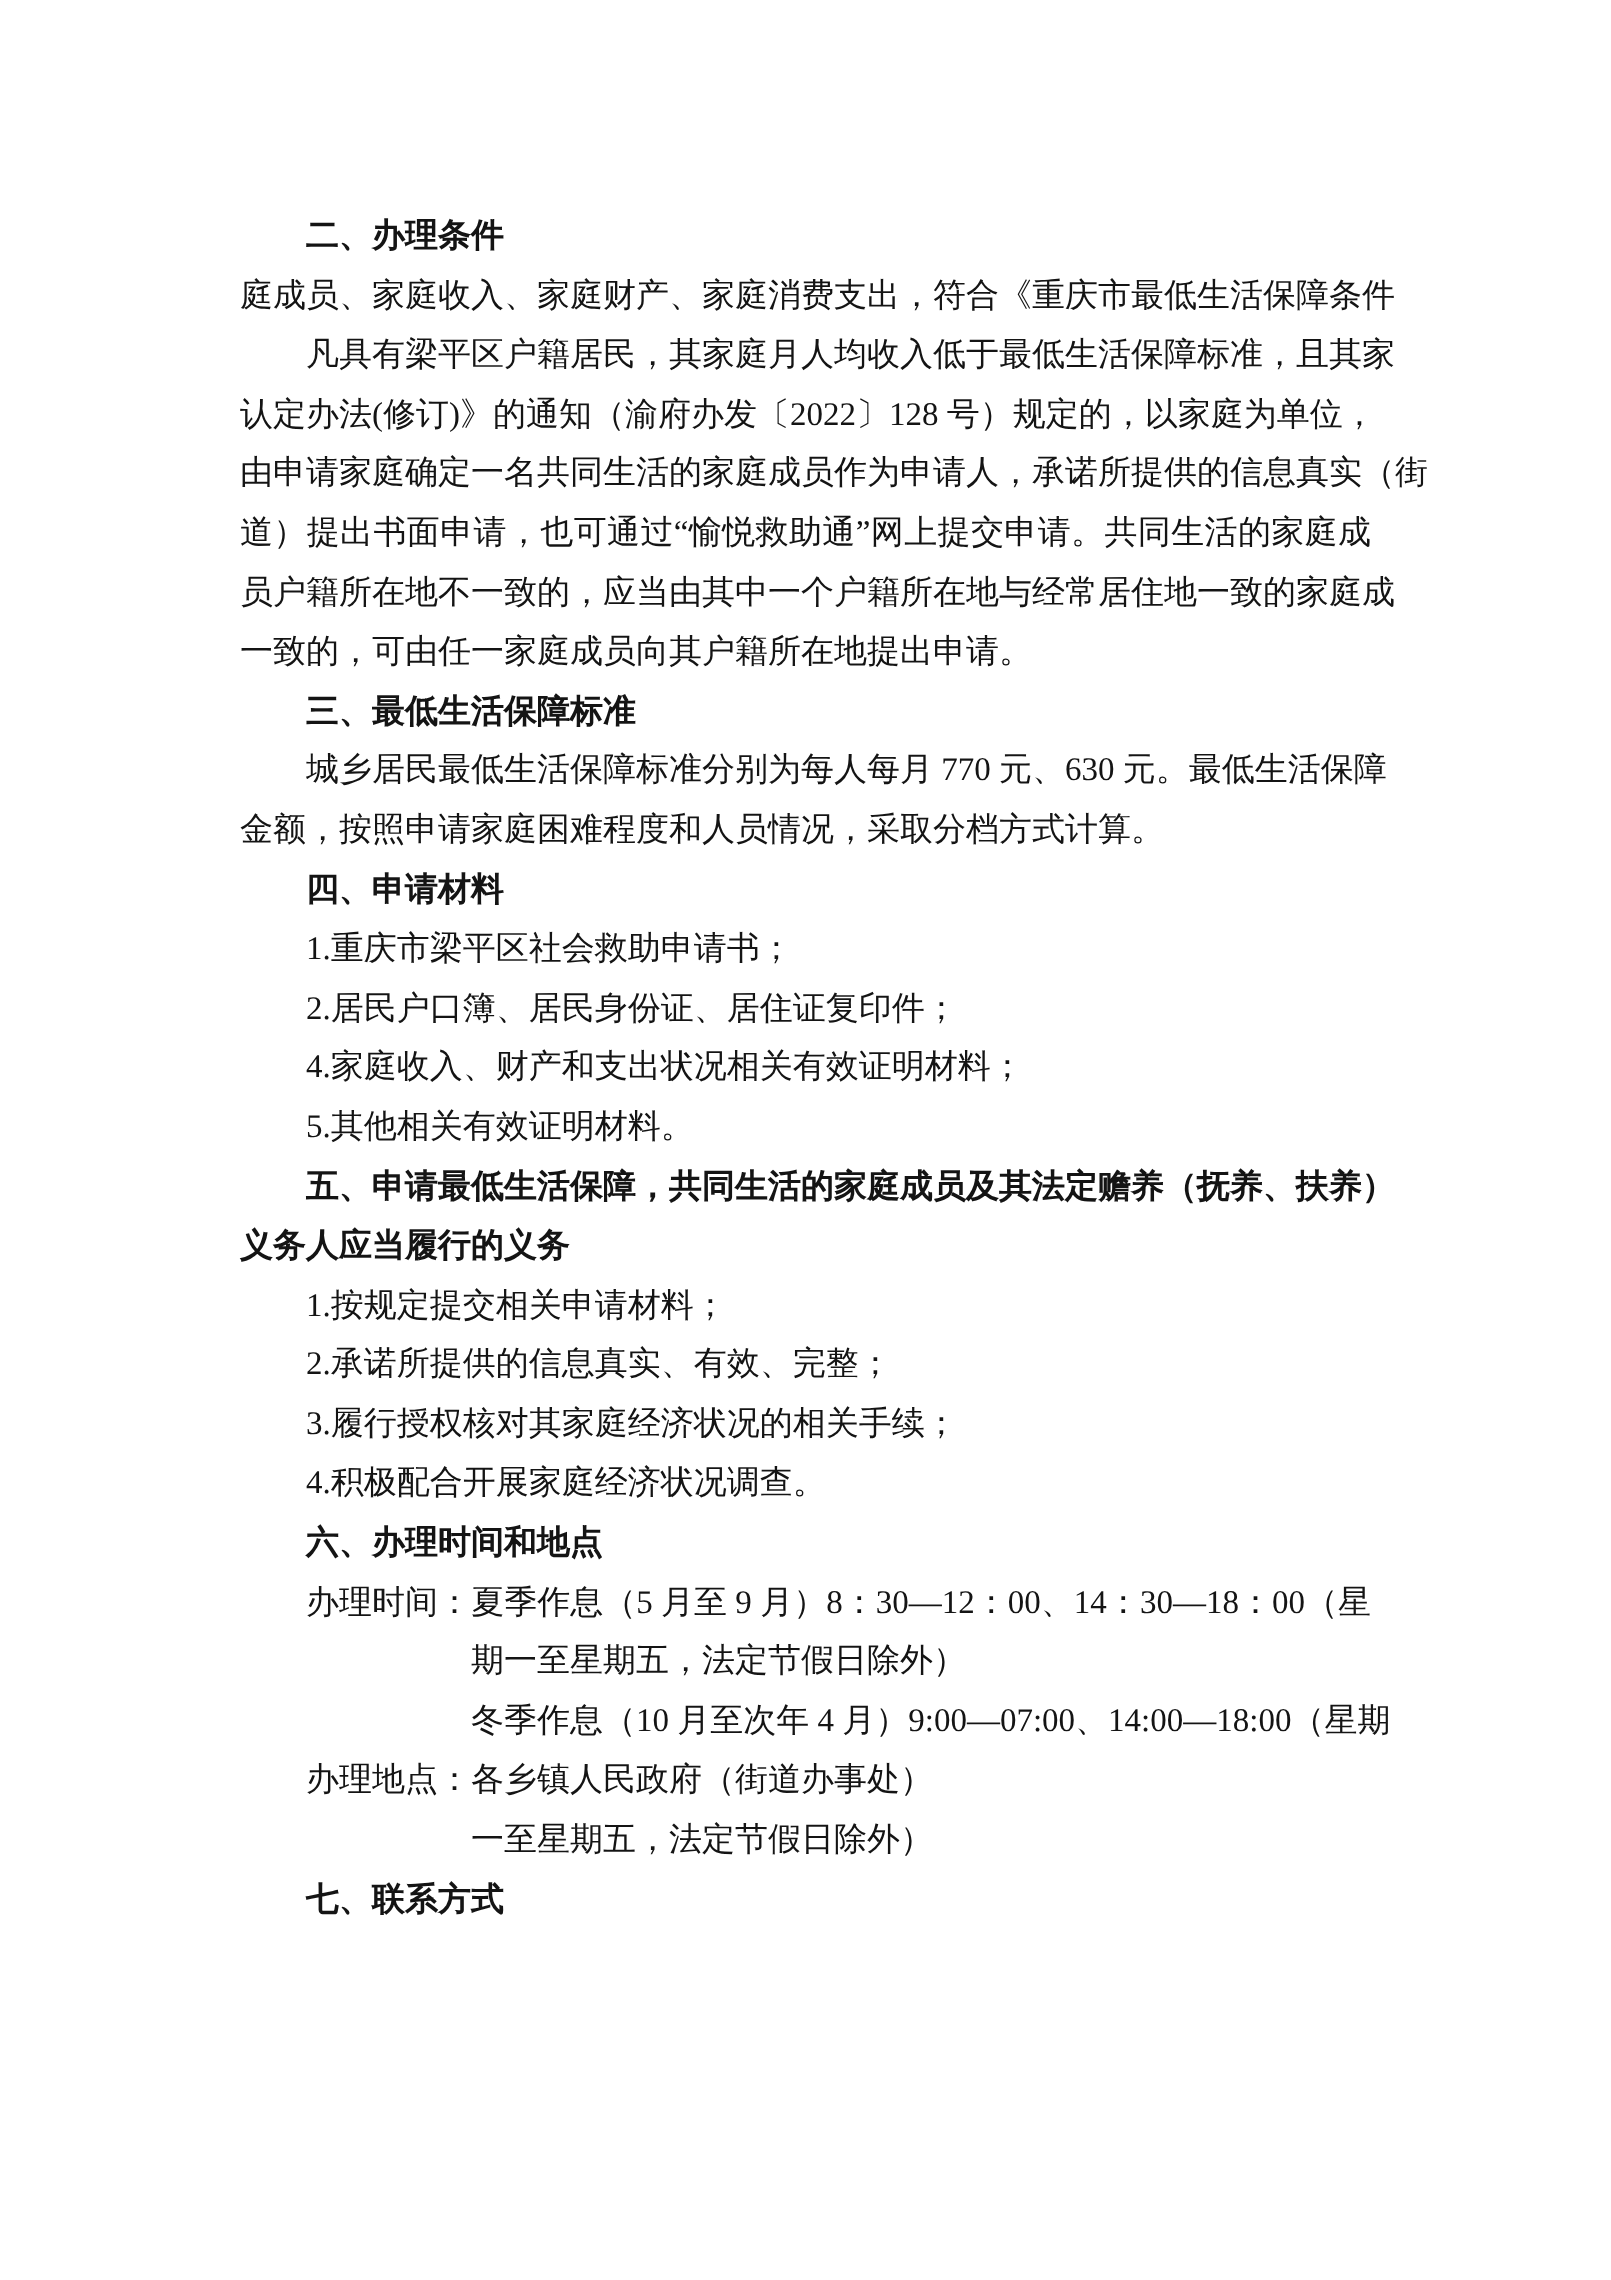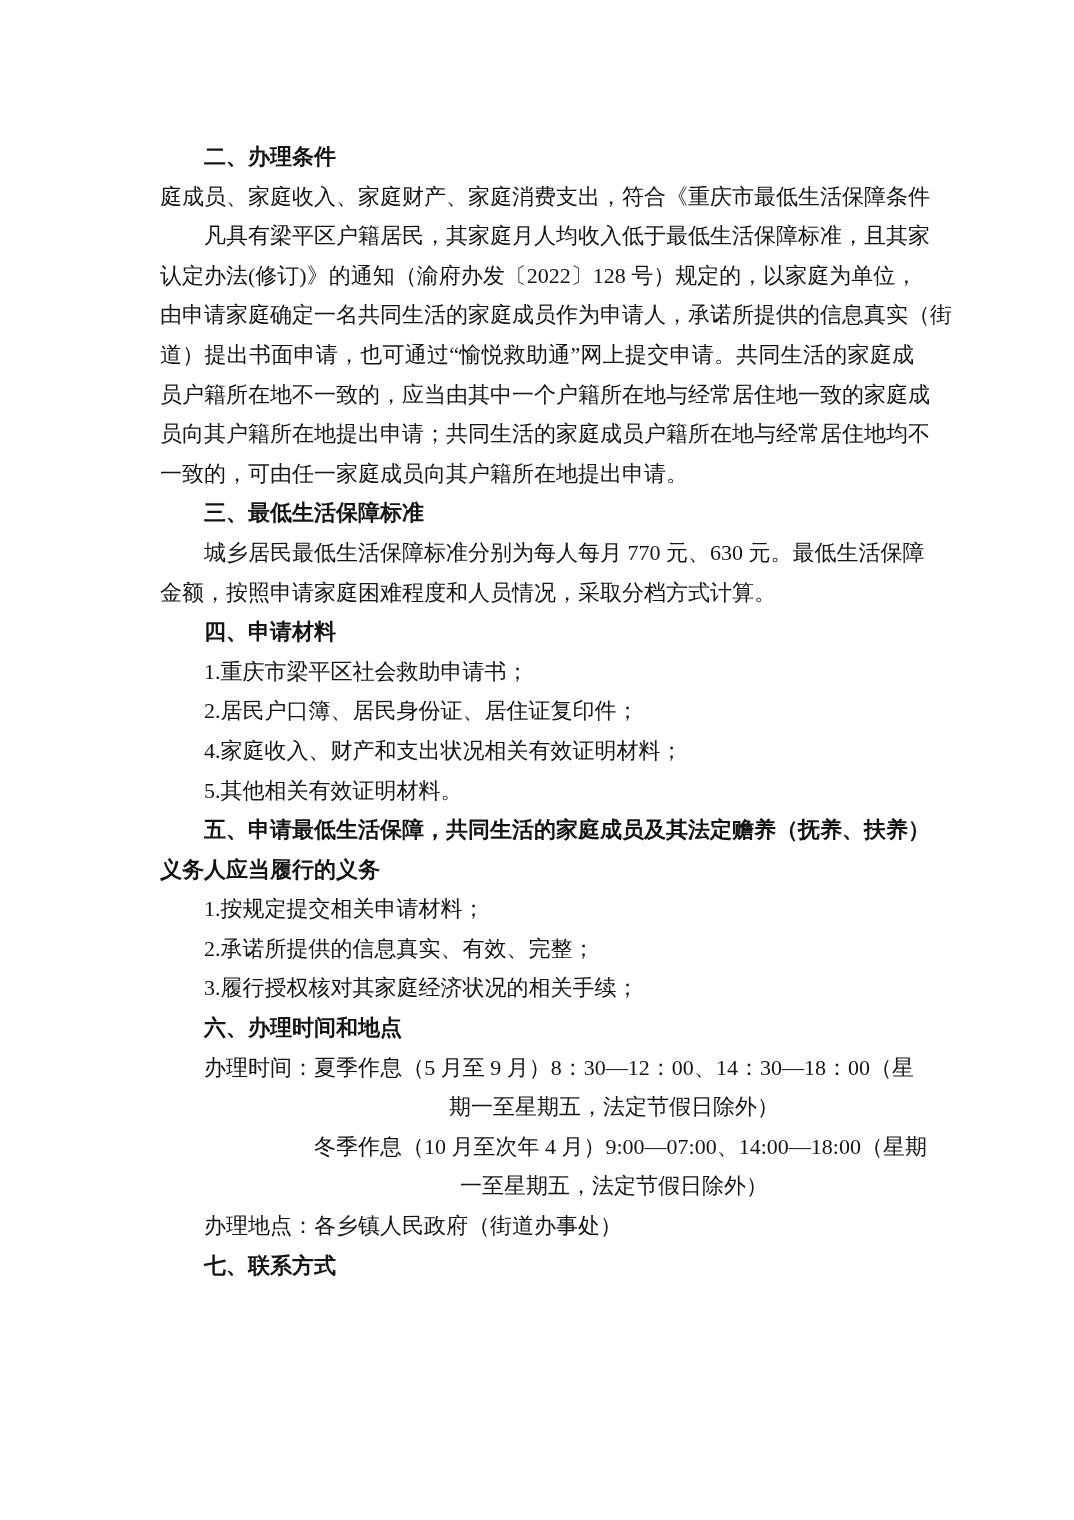--- a/index.html
+++ b/index.html
@@ -20,61 +20,61 @@
     font-size: 22px;
     line-height: 39.6px;
     text-align: left;
   }
   .line {
     white-space: nowrap;
     height: 39.6px;
   }
   .h { font-weight: 700; }
   .ind2 { padding-left: 44px; }   
-  .ind7 { padding-left: 154px; text-align: center; }  
+  .ind7 { padding-left: 154px; }  
   .just {
     text-align: justify;
     text-align-last: justify;
   }
 </style>
 </head>
 <body>
 
 <div class="page">
   <div class="content">
 
     <div class="line h ind2">二、办理条件</div>
     <div class="line just">庭成员、家庭收入、家庭财产、家庭消费支出，符合《重庆市最低生活保障条件</div>
     <div class="line ind2 just">凡具有梁平区户籍居民，其家庭月人均收入低于最低生活保障标准，且其家</div>
     <div class="line just">认定办法(修订)》的通知（渝府办发〔2022〕128 号）规定的，以家庭为单位，</div>
     <div class="line just">由申请家庭确定一名共同生活的家庭成员作为申请人，承诺所提供的信息真实（街</div>
     <div class="line just">道）提出书面申请，也可通过“愉悦救助通”网上提交申请。共同生活的家庭成</div>
     <div class="line just">员户籍所在地不一致的，应当由其中一个户籍所在地与经常居住地一致的家庭成</div>
-    <div class="line just">员向其户籍所在地提出申请；共同生活的家庭成员户籍所在地与经常居住地均不</div>
     <div class="line">一致的，可由任一家庭成员向其户籍所在地提出申请。</div>
 
     <div class="line h ind2">三、最低生活保障标准</div>
     <div class="line ind2 just">城乡居民最低生活保障标准分别为每人每月 770 元、630 元。最低生活保障</div>
     <div class="line">金额，按照申请家庭困难程度和人员情况，采取分档方式计算。</div>
 
     <div class="line h ind2">四、申请材料</div>
     <div class="line ind2">1.重庆市梁平区社会救助申请书；</div>
     <div class="line ind2">2.居民户口簿、居民身份证、居住证复印件；</div>
     <div class="line ind2">4.家庭收入、财产和支出状况相关有效证明材料；</div>
     <div class="line ind2">5.其他相关有效证明材料。</div>
 
     <div class="line h ind2">五、申请最低生活保障，共同生活的家庭成员及其法定赡养（抚养、扶养）</div>
     <div class="line h">义务人应当履行的义务</div>
     <div class="line ind2">1.按规定提交相关申请材料；</div>
     <div class="line ind2">2.承诺所提供的信息真实、有效、完整；</div>
     <div class="line ind2">3.履行授权核对其家庭经济状况的相关手续；</div>
+    <div class="line ind2">4.积极配合开展家庭经济状况调查。</div>
 
     <div class="line h ind2">六、办理时间和地点</div>
     <div class="line ind2 just">办理时间：夏季作息（5 月至 9 月）8：30—12：00、14：30—18：00（星</div>
     <div class="line ind7">期一至星期五，法定节假日除外）</div>
     <div class="line ind7">冬季作息（10 月至次年 4 月）9:00—07:00、14:00—18:00（星期</div>
+    <div class="line ind2">办理地点：各乡镇人民政府（街道办事处）</div>
     <div class="line ind7">一至星期五，法定节假日除外）</div>
-    <div class="line ind2">办理地点：各乡镇人民政府（街道办事处）</div>
 
     <div class="line h ind2">七、联系方式</div>
 
   </div>
 </div>
 
 </body></html>

